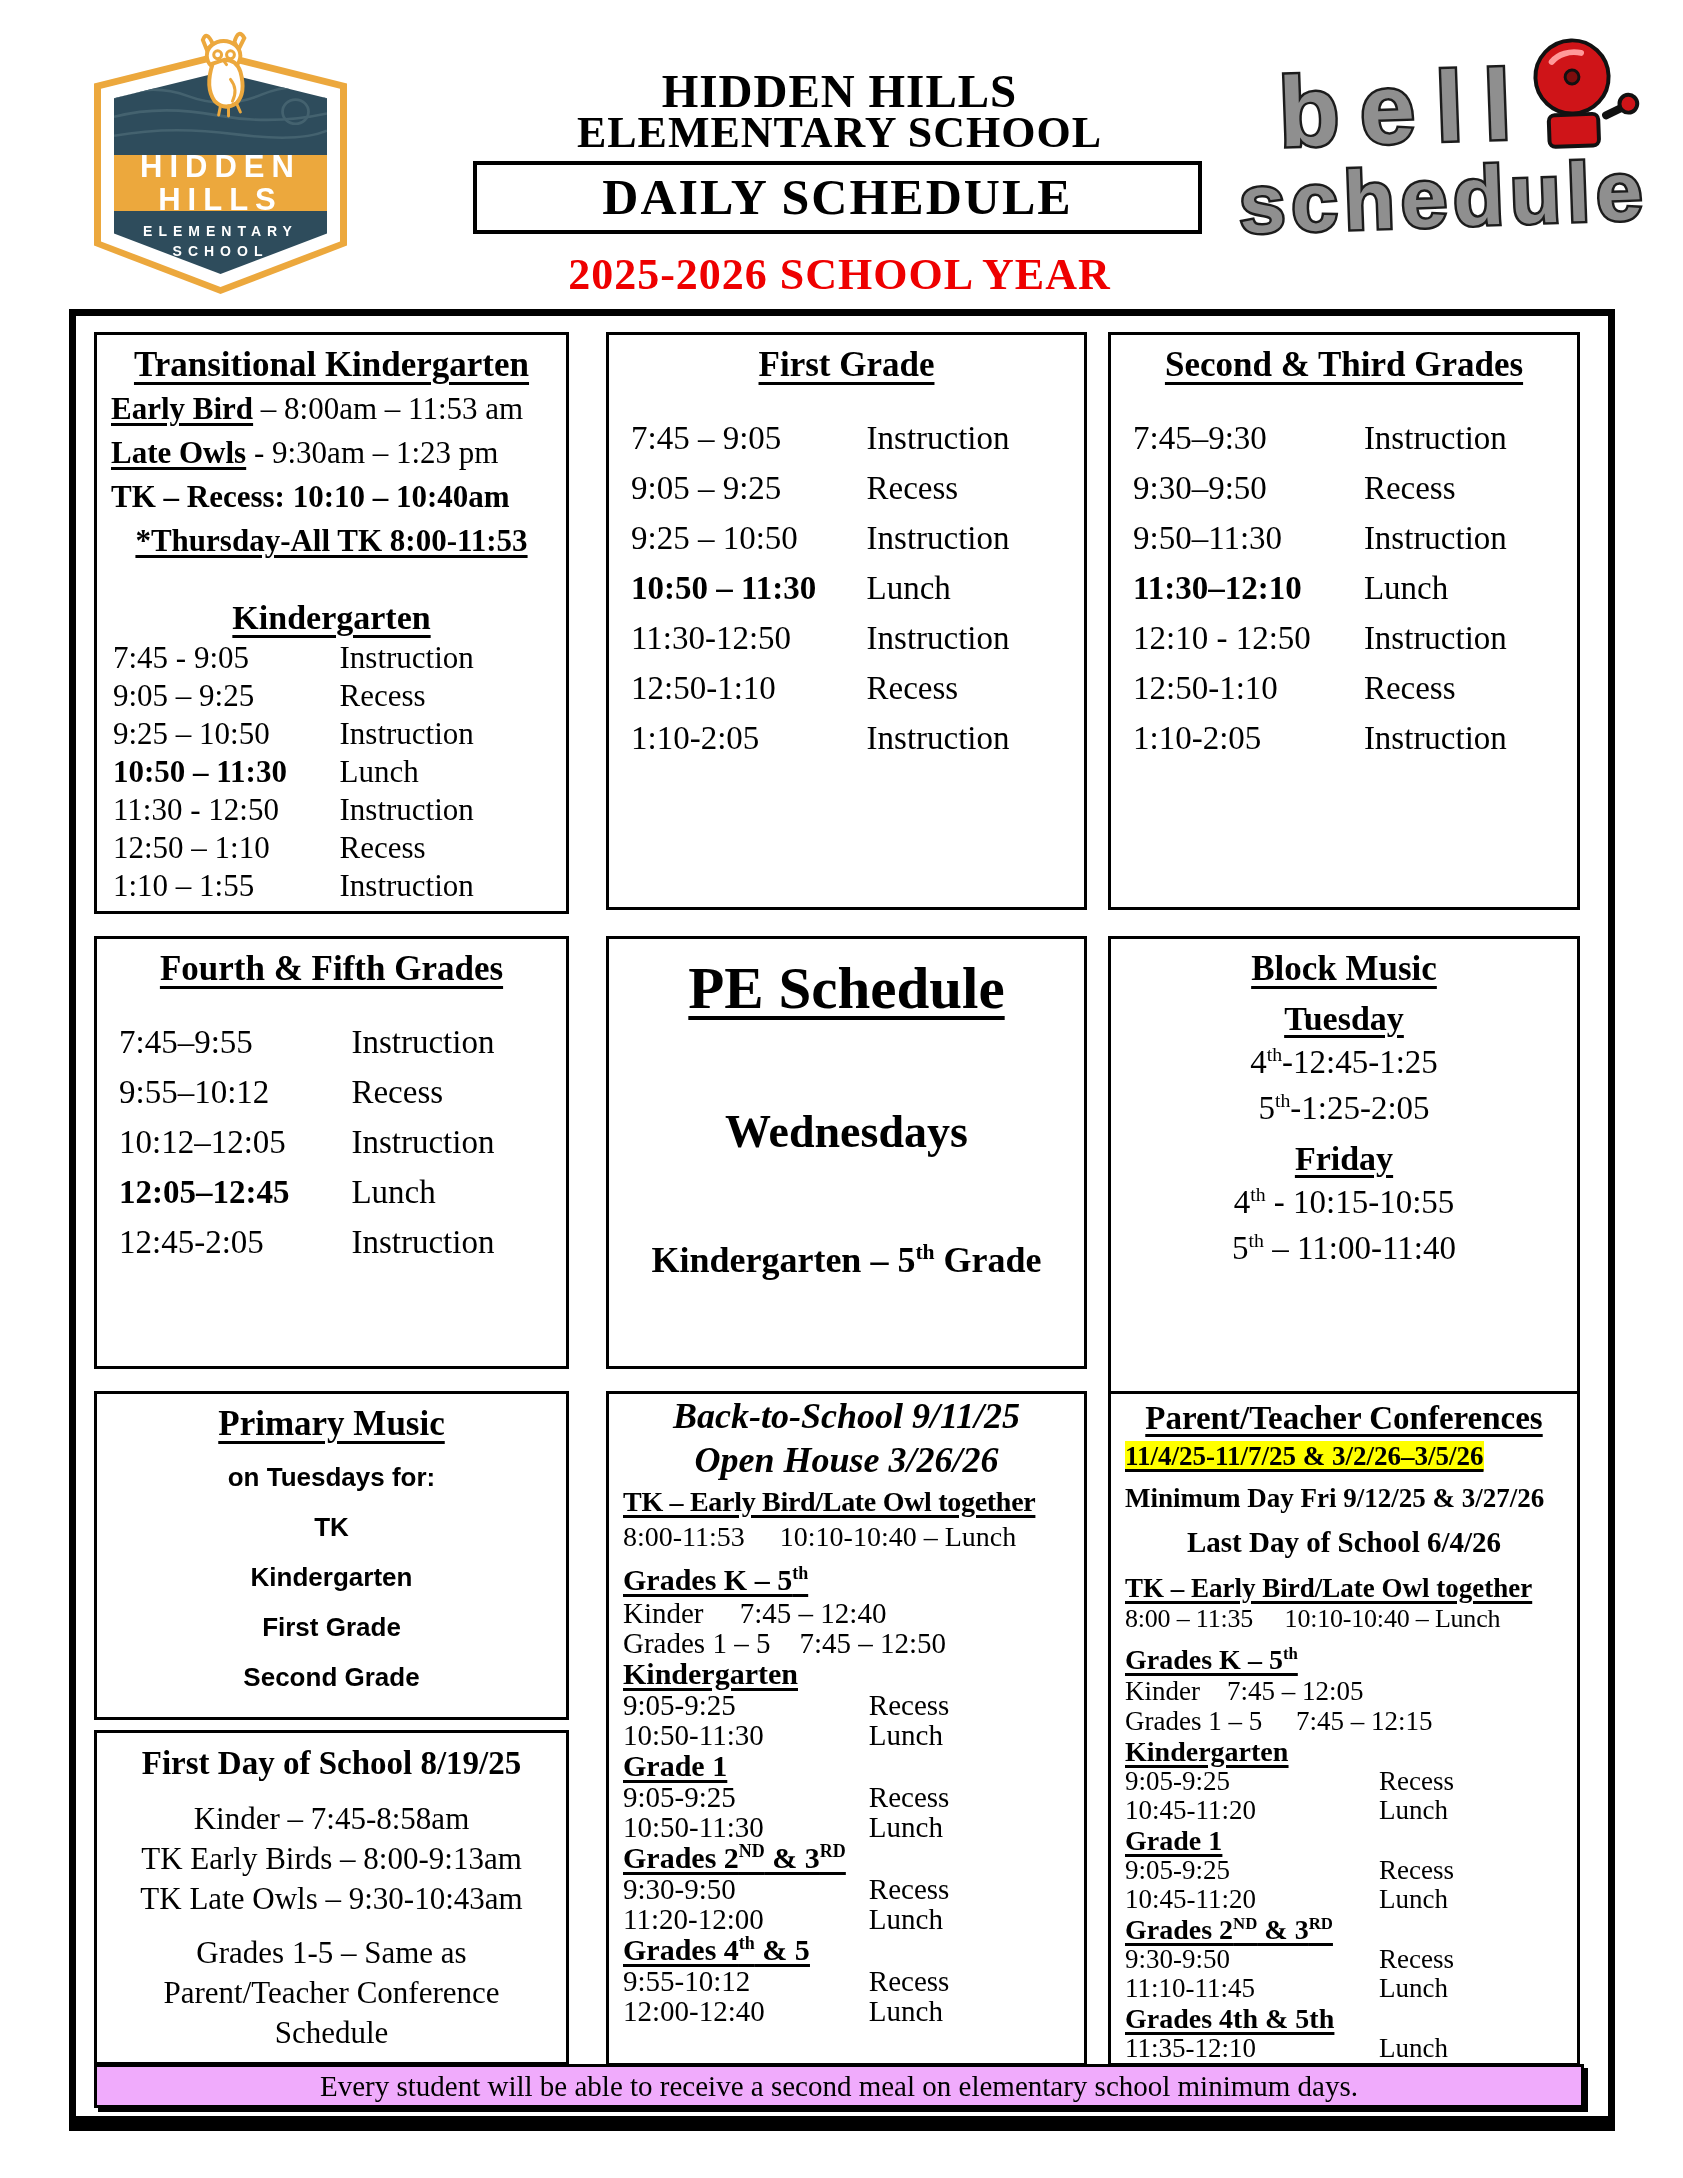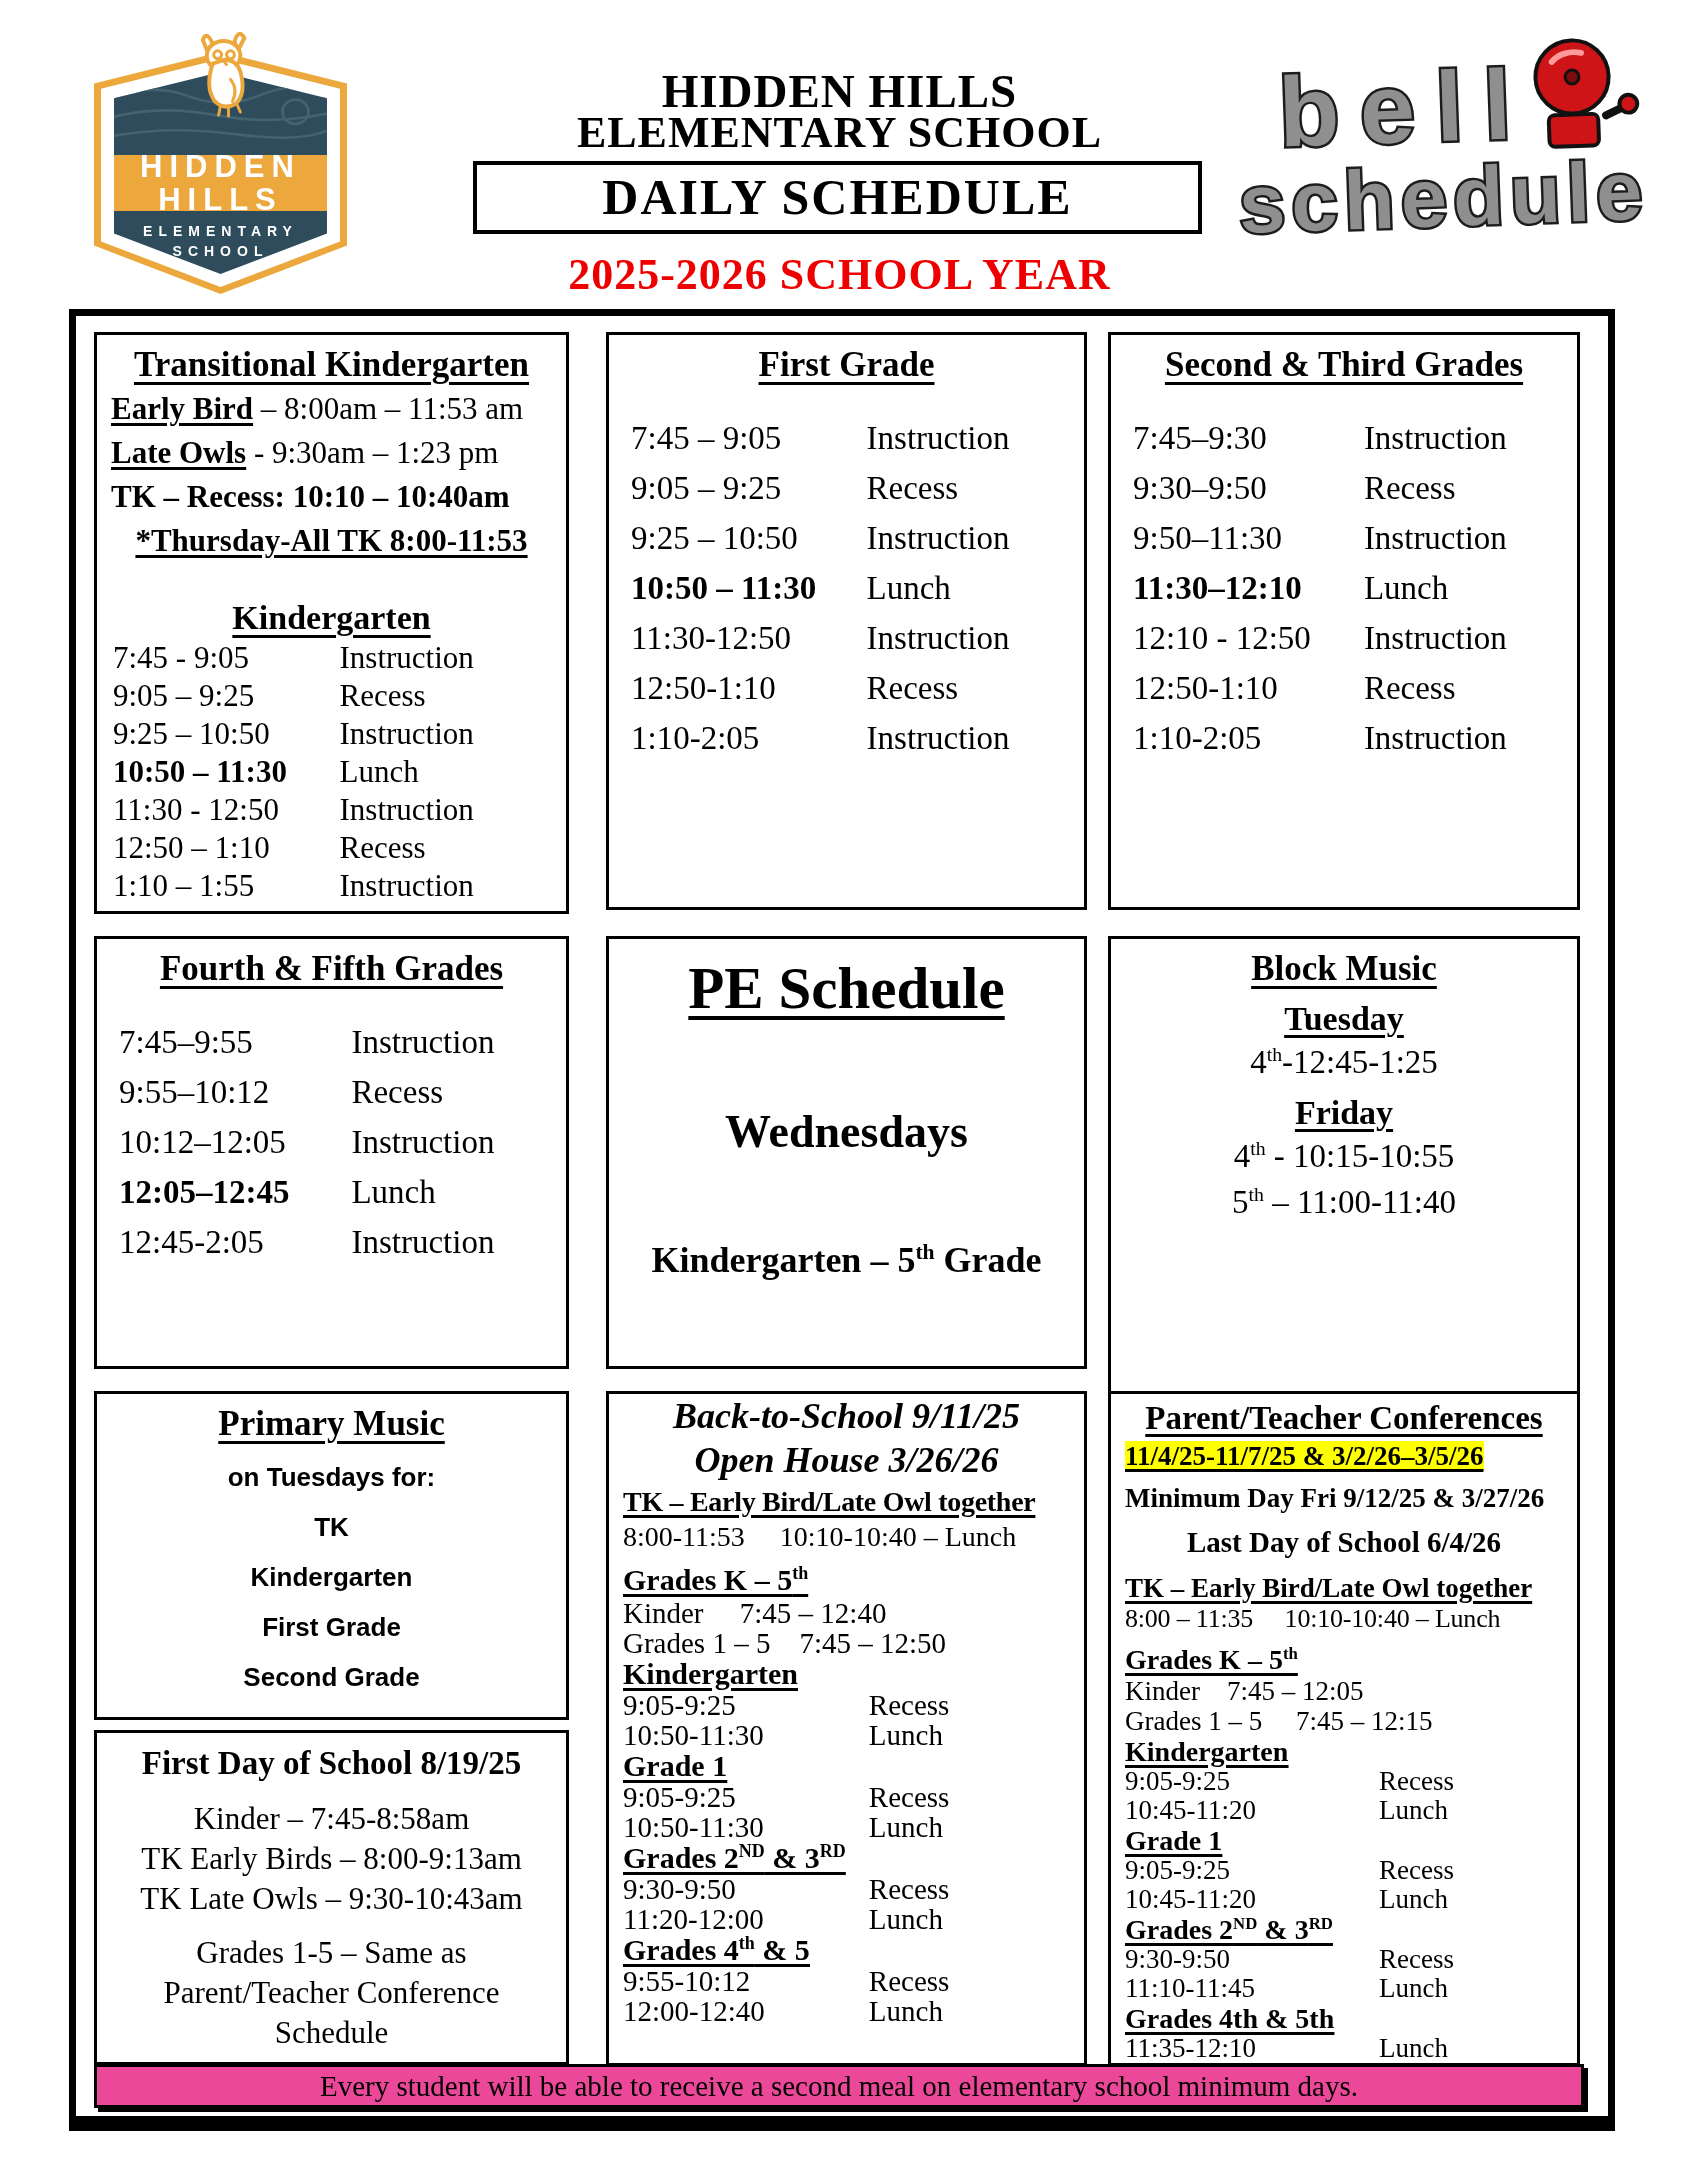--- a/index.html
+++ b/index.html
@@ -41,21 +41,21 @@
   .fg-box{left:606px;top:332px;width:481px;height:578px;}
   .st-box{left:1108px;top:332px;width:472px;height:578px;}
   .ff-box{left:94px;top:936px;width:475px;height:433px;}
   .pe-box{left:606px;top:936px;width:481px;height:433px;}
   .bm-box{left:1108px;top:936px;width:472px;height:531px;}
   .pm-box{left:94px;top:1391px;width:475px;height:329px;}
   .fd-box{left:94px;top:1730px;width:475px;height:335px;}
   .eo-box{left:606px;top:1391px;width:481px;height:675px;}
   .pt-box{left:1108px;top:1391px;width:472px;height:675px;}
   .note-box{left:94px;top:2064px;width:1490px;height:44px;border:3px solid #000;box-sizing:border-box;
-            box-shadow:4px 4px 0 #000;background:#ec4899;text-align:center;font-size:29px;line-height:38px;}
+            box-shadow:4px 4px 0 #000;background:#f0abfc;text-align:center;font-size:29px;line-height:38px;}
   .b{font-weight:bold;}
   .pre{white-space:pre;}
 
   .ptitle{font-weight:bold;text-align:center;font-size:35px;line-height:44px;margin-top:8px;}
   .ptitle span{text-decoration:underline;text-decoration-thickness:3px;text-underline-offset:6px;}
 
   
   .grows{margin-top:26px;}
   .grow{display:flex;font-size:33px;line-height:50px;padding-left:22px;}
   .grow .t{width:52%;}
@@ -329,20 +329,21 @@
   <div class="panel pe-box">
     <div class="pe-title"><span>PE Schedule</span></div>
     <div class="pe-day">Wednesdays</div>
     <div class="pe-who"><span>Kindergarten – 5</span><sup>th</sup><span> Grade</span></div>
   </div>
 
   <div class="panel bm-box">
     <div class="ptitle"><span>Block Music</span></div>
     <div class="bm-day"><span>Tuesday</span></div>
     <div class="bm-entry"><span>4</span><sup>th</sup><span>-12:45-1:25</span></div>
+    <div class="bm-entry"><span>5</span><sup>th</sup><span>-1:25-2:05</span></div>
     <div class="bm-day"><span>Friday</span></div>
     <div class="bm-entry"><span>4</span><sup>th</sup><span> - 10:15-10:55</span></div>
     <div class="bm-entry"><span>5</span><sup>th</sup><span> – 11:00-11:40</span></div>
   </div>
 
   <div class="panel pm-box">
     <div class="ptitle"><span>Primary Music</span></div>
     <div class="pm-sub">on Tuesdays for:</div>
     <div class="pm-item">TK</div>
     <div class="pm-item">Kindergarten</div>

